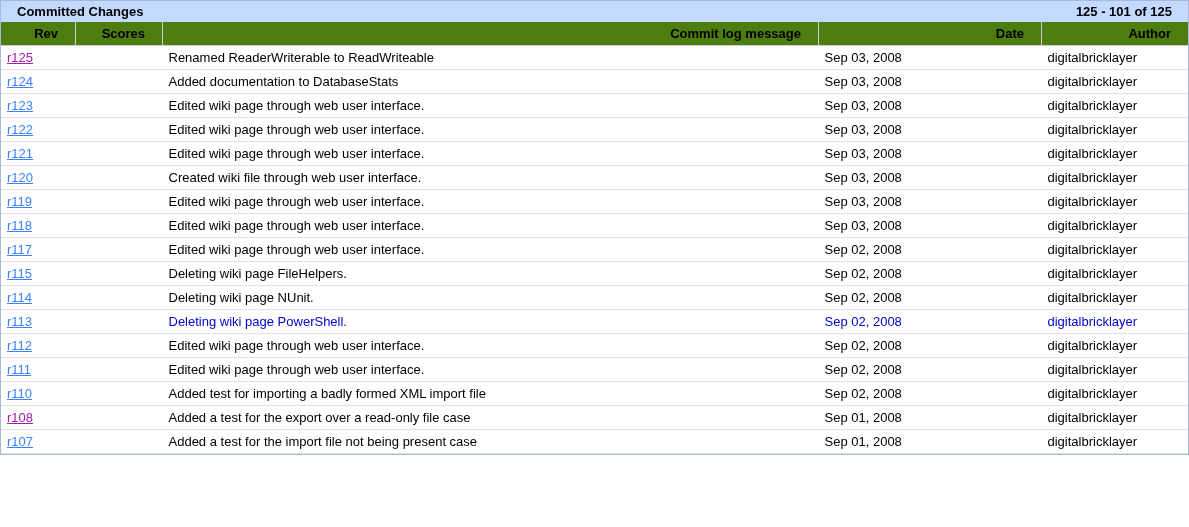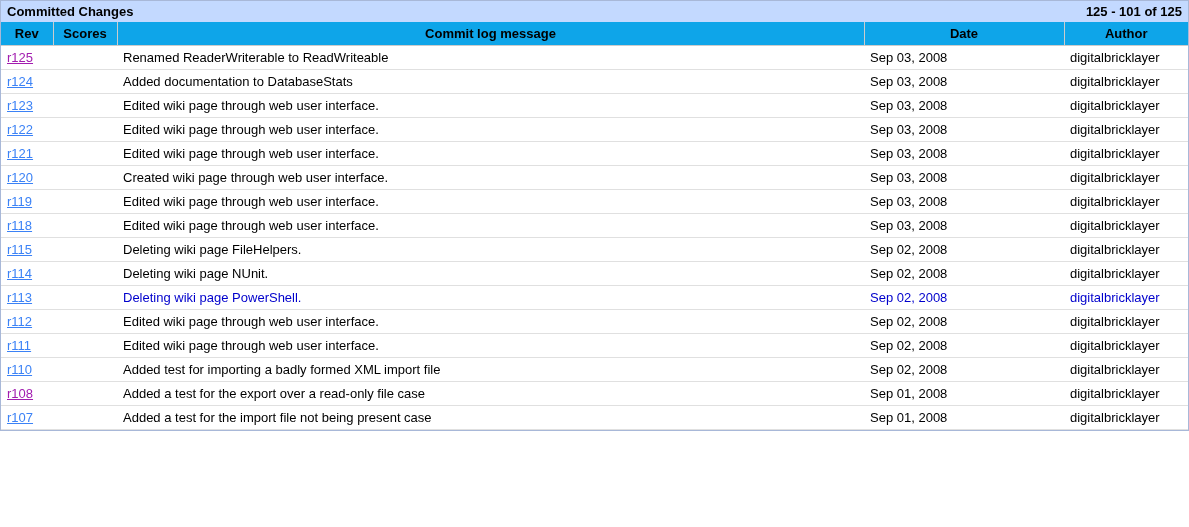--- a/index.html
+++ b/index.html
@@ -12,42 +12,42 @@
   }
   .panel {
     border: 1px solid #a8b8d8;
     width: 1187px;
   }
   .panel-header {
     background: #c3d9ff;
     display: flex;
     justify-content: space-between;
     align-items: center;
-    padding: 3px 6px;
+    padding: 3px 16px;
     font-size: 13px;
   }
   .panel-header .title {
     font-weight: bold;
   }
   .panel-header .count {
     font-size: 13px;
     font-weight: bold;
   }
   table.changes {
     width: 100%;
     border-collapse: collapse;
   }
   table.changes th {
-    text-align: center;
+    text-align: right;
     font-weight: bold;
     font-size: 13px;
-    background: #0ea5e9;
+    background: #4d7c0f;
     border-bottom: 1px solid #ccc;
     border-right: 1px solid #ccc;
-    padding: 4px 0;
+    padding: 4px 17px;
     white-space: nowrap;
   }
   table.changes th:last-child { border-right: 0; }
   table.changes td {
     padding: 4px 6px;
     border-bottom: 1px solid #e0e0e0;
     font-size: 13px;
     vertical-align: middle;
     white-space: nowrap;
   }
@@ -120,36 +120,43 @@
         <tr>
           <td class="col-rev"><a href="#" class="rev-link">r121</a></td>
           <td class="col-scores"></td>
           <td class="col-msg">Edited wiki page through web user interface.</td>
           <td class="col-date">Sep 03, 2008</td>
           <td class="col-author">digitalbricklayer</td>
         </tr>
         <tr>
           <td class="col-rev"><a href="#" class="rev-link">r120</a></td>
           <td class="col-scores"></td>
-          <td class="col-msg">Created wiki page through web user interface.</td>
+          <td class="col-msg">Created wiki file through web user interface.</td>
           <td class="col-date">Sep 03, 2008</td>
           <td class="col-author">digitalbricklayer</td>
         </tr>
         <tr>
           <td class="col-rev"><a href="#" class="rev-link">r119</a></td>
           <td class="col-scores"></td>
           <td class="col-msg">Edited wiki page through web user interface.</td>
           <td class="col-date">Sep 03, 2008</td>
           <td class="col-author">digitalbricklayer</td>
         </tr>
         <tr>
           <td class="col-rev"><a href="#" class="rev-link">r118</a></td>
           <td class="col-scores"></td>
           <td class="col-msg">Edited wiki page through web user interface.</td>
           <td class="col-date">Sep 03, 2008</td>
+          <td class="col-author">digitalbricklayer</td>
+        </tr>
+        <tr>
+          <td class="col-rev"><a href="#" class="rev-link">r117</a></td>
+          <td class="col-scores"></td>
+          <td class="col-msg">Edited wiki page through web user interface.</td>
+          <td class="col-date">Sep 02, 2008</td>
           <td class="col-author">digitalbricklayer</td>
         </tr>
         <tr>
           <td class="col-rev"><a href="#" class="rev-link">r115</a></td>
           <td class="col-scores"></td>
           <td class="col-msg">Deleting wiki page FileHelpers.</td>
           <td class="col-date">Sep 02, 2008</td>
           <td class="col-author">digitalbricklayer</td>
         </tr>
         <tr>

